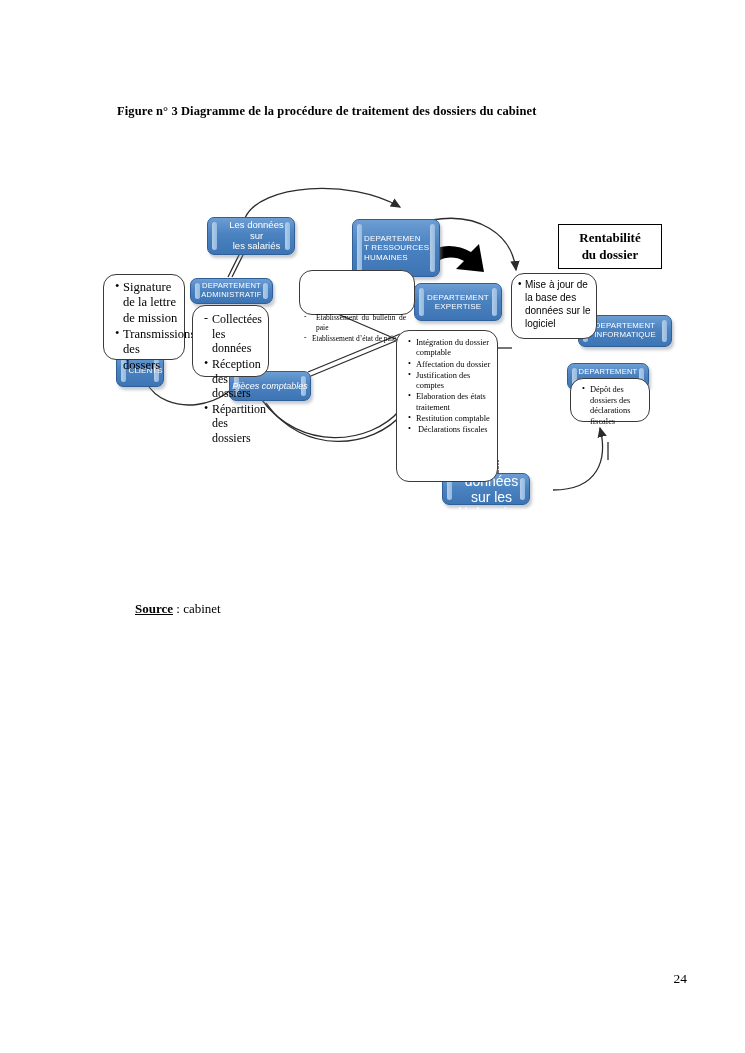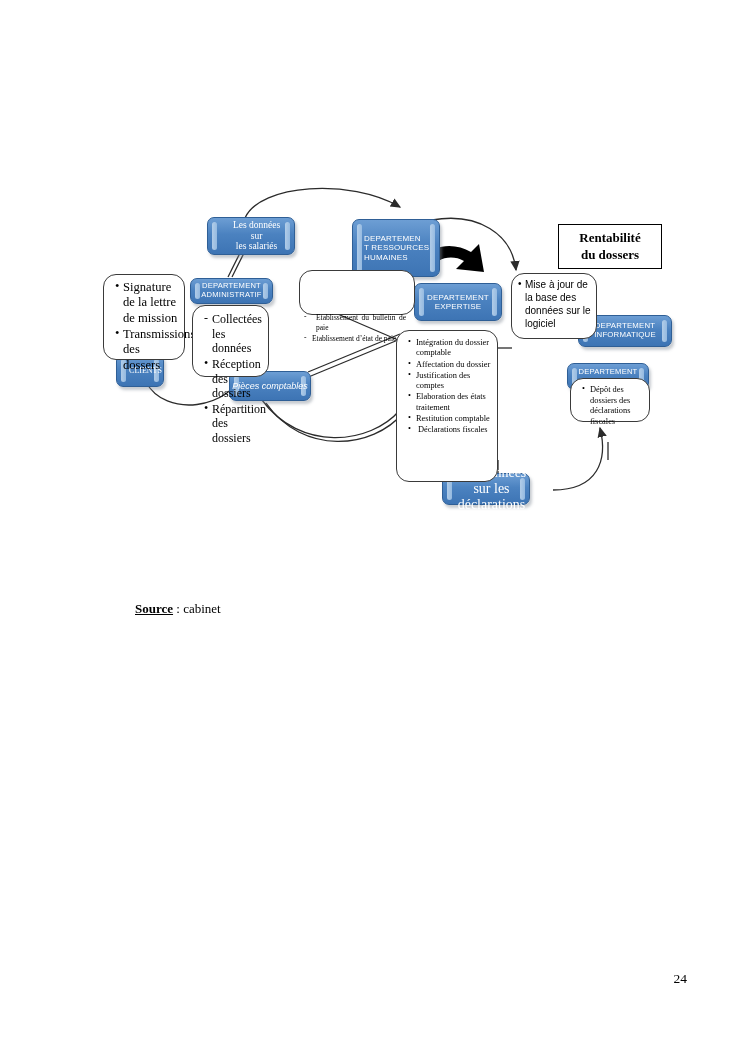--- a/index.html
+++ b/index.html
@@ -81,21 +81,21 @@
   .chip .bar-l { left: 4px; }
   .chip .bar-r { right: 4px; }
   .chip .chip-text {
     position: relative;
     z-index: 2;
     padding: 0 7px;
     white-space: pre-line;
   }
 
   .chip.serif .chip-text {
-    font-family: Liberation Serif, serif;
+    font-family: Liberation Sans, sans-serif;
     margin-left: 11px;
   }
 
   
   .callout {
     position: absolute;
     box-sizing: border-box;
     background: #ffffff;
     border: 1px solid #3a3a3a;
     border-radius: 13px;
@@ -156,20 +156,21 @@
     top: 971px;
     font-family: "Liberation Serif", serif;
     font-size: 13.5px;
   }
 </style>
 </head>
 <body>
 
 <div class="page">
 
+  <div class="fig-title">Figure n° 3 Diagramme de la procédure de traitement des dossiers du cabinet</div>
 
   <div class="diagram">
 
     <svg class="connectors" viewBox="0 0 745 380">
       <defs>
         <marker id="ah" markerWidth="9" markerHeight="9" refX="7" refY="4.2" orient="auto">
           <path d="M0,0.6 L8,4.2 L0,7.8 Z" fill="#2b2b2b"></path>
         </marker>
       </defs>
       <g fill="none" stroke="#2b2b2b" stroke-width="1.3">
@@ -310,21 +311,21 @@
 
     <div class="chip" style="left:567px; top:203px; width:82px; height:27px; font-size:7.6px; letter-spacing:.2px;">
       <span class="bar-l"></span>
       <span class="bar-r"></span>
       <span class="chip-text">DEPARTEMENT
 FISCAL</span>
     </div>
 
     <div class="plainbox" style="left:558px; top:64px; width:104px; height:45px; font-size:13px;">
       <span style="white-space:pre-line;">Rentabilité
-du dossers</span>
+du dossier</span>
     </div>
 
   </div>
 
   <div class="source">
     <span class="src-label">Source</span><span> : cabinet</span>
   </div>
 
   <div class="pageno">24</div>
 

